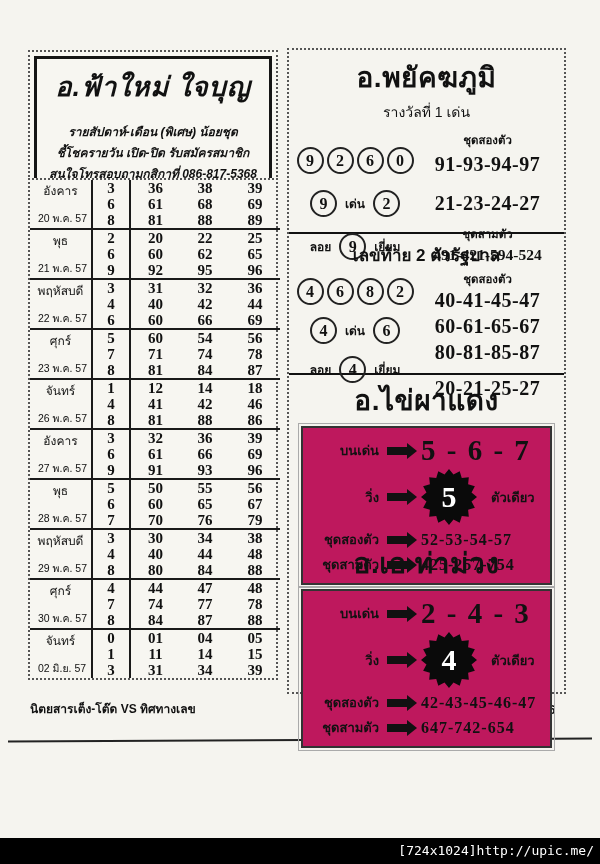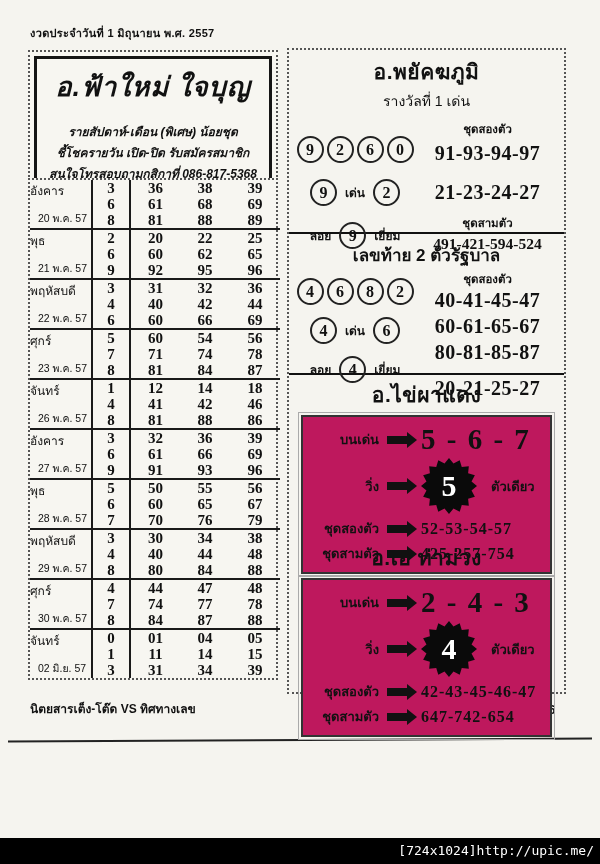--- a/index.html
+++ b/index.html
@@ -12,38 +12,38 @@
   
   .promo-outer { position:absolute; left:28px; top:50px; width:250px; border:2px dotted #555; padding:4px; background:#f7f6f1; }
   .promo { border:3px solid #151515; padding:6px 6px 7px; text-align:center; }
   .promo-title { font-size:27px; font-weight:bold; font-style:italic; letter-spacing:1px; margin-bottom:14px; }
   .promo-line { font-size:12px; font-weight:bold; font-style:italic; line-height:1.75; white-space:nowrap; }
 
   .table-wrap { position:absolute; left:28px; top:178px; width:250px; border:2px dotted #555; background:#f7f6f1; }
   table.rt { border-collapse:collapse; width:100%; table-layout:fixed; }
   table.rt td { height:16px; line-height:16px; padding:0; }
   td.day-cell { width:62px; position:relative; border-right:2px solid #1a1a1a; vertical-align:top; }
-  .day-name { font-size:12px; padding-top:3px; }
+  .day-name { text-align:center; font-size:12px; padding-top:3px; }
   .day-date { position:absolute; bottom:2px; left:8px; font-size:10.5px; white-space:nowrap; }
   td.digit-cell { width:38px; border-right:2px solid #1a1a1a; text-align:center;
                   font:700 15px "Liberation Serif", serif; }
   td.num-cell { width:50px; text-align:center; font:700 15px "Liberation Serif", serif; }
   tr.group-start:not(:first-child) td { border-top:2px solid #1a1a1a; }
 
   .footer-row { position:absolute; top:699px; left:30px; width:540px; }
   .footer-left { position:absolute; left:0; top:0; font-size:12px; font-weight:bold; }
   .footer-page { position:absolute; left:490px; top:0; font-size:13px; font-weight:bold; }
   .footer-rule { position:absolute; top:739px; left:8px; width:584px; border-top:2px solid #222; transform:rotate(-0.3deg); }
 
   
   .right-col { position:absolute; left:287px; top:48px; width:279px; height:646px; border:2px dotted #555; }
   .sec { width:100%; }
   .sec-divider { border-top:2px solid #111; }
 
-  .s-title-lg { text-align:center; font-size:21px; font-weight:bold; letter-spacing:.5px; padding-top:5px; }
+  .s-title-lg { text-align:center; font-size:28px; font-weight:bold; letter-spacing:.5px; padding-top:5px; }
   .s-subtitle { text-align:center; font-size:14px; padding-top:2px; }
   .s-title-md { text-align:center; font-size:17px; font-weight:bold; padding-top:7px; }
 
   .sec-flex { display:flex; padding:0 6px 0 4px; }
   .circ-col { width:124px; flex:none; text-align:center; }
   .num-col { flex:1; text-align:center; }
   .circ-row { display:flex; justify-content:center; align-items:center; gap:3px; }
   .circle { display:inline-flex; align-items:center; justify-content:center; flex:none;
             width:27px; height:27px; border:2px solid #222; border-radius:50%;
             font:700 16px "Liberation Serif", serif; }
@@ -70,21 +70,20 @@
 
   .watermark-bar { position:absolute; left:0; bottom:0; width:600px; height:26px; background:#000;
                    color:#fff; font:13px "DejaVu Sans Mono", monospace; text-align:right;
                    line-height:26px; padding-right:6px; }
 </style>
 </head>
 <body>
 
 <div class="page">
 
-  <div class="header-date">งวดประจำวันที่ 1 มิถุนายน พ.ศ. 2557</div>
 
   <div class="promo-outer">
     <div class="promo">
       <div class="promo-title">อ.ฟ้าใหม่ ใจบุญ</div>
       <div class="promo-line">รายสัปดาห์-เดือน (พิเศษ) น้อยชุด</div>
       <div class="promo-line">ชี้โชครายวัน เปิด-ปิด รับสมัครสมาชิก</div>
       <div class="promo-line">สนใจโทรสอบถามกสิกาที่ 086-817-5368</div>
     </div>
   </div>
 

